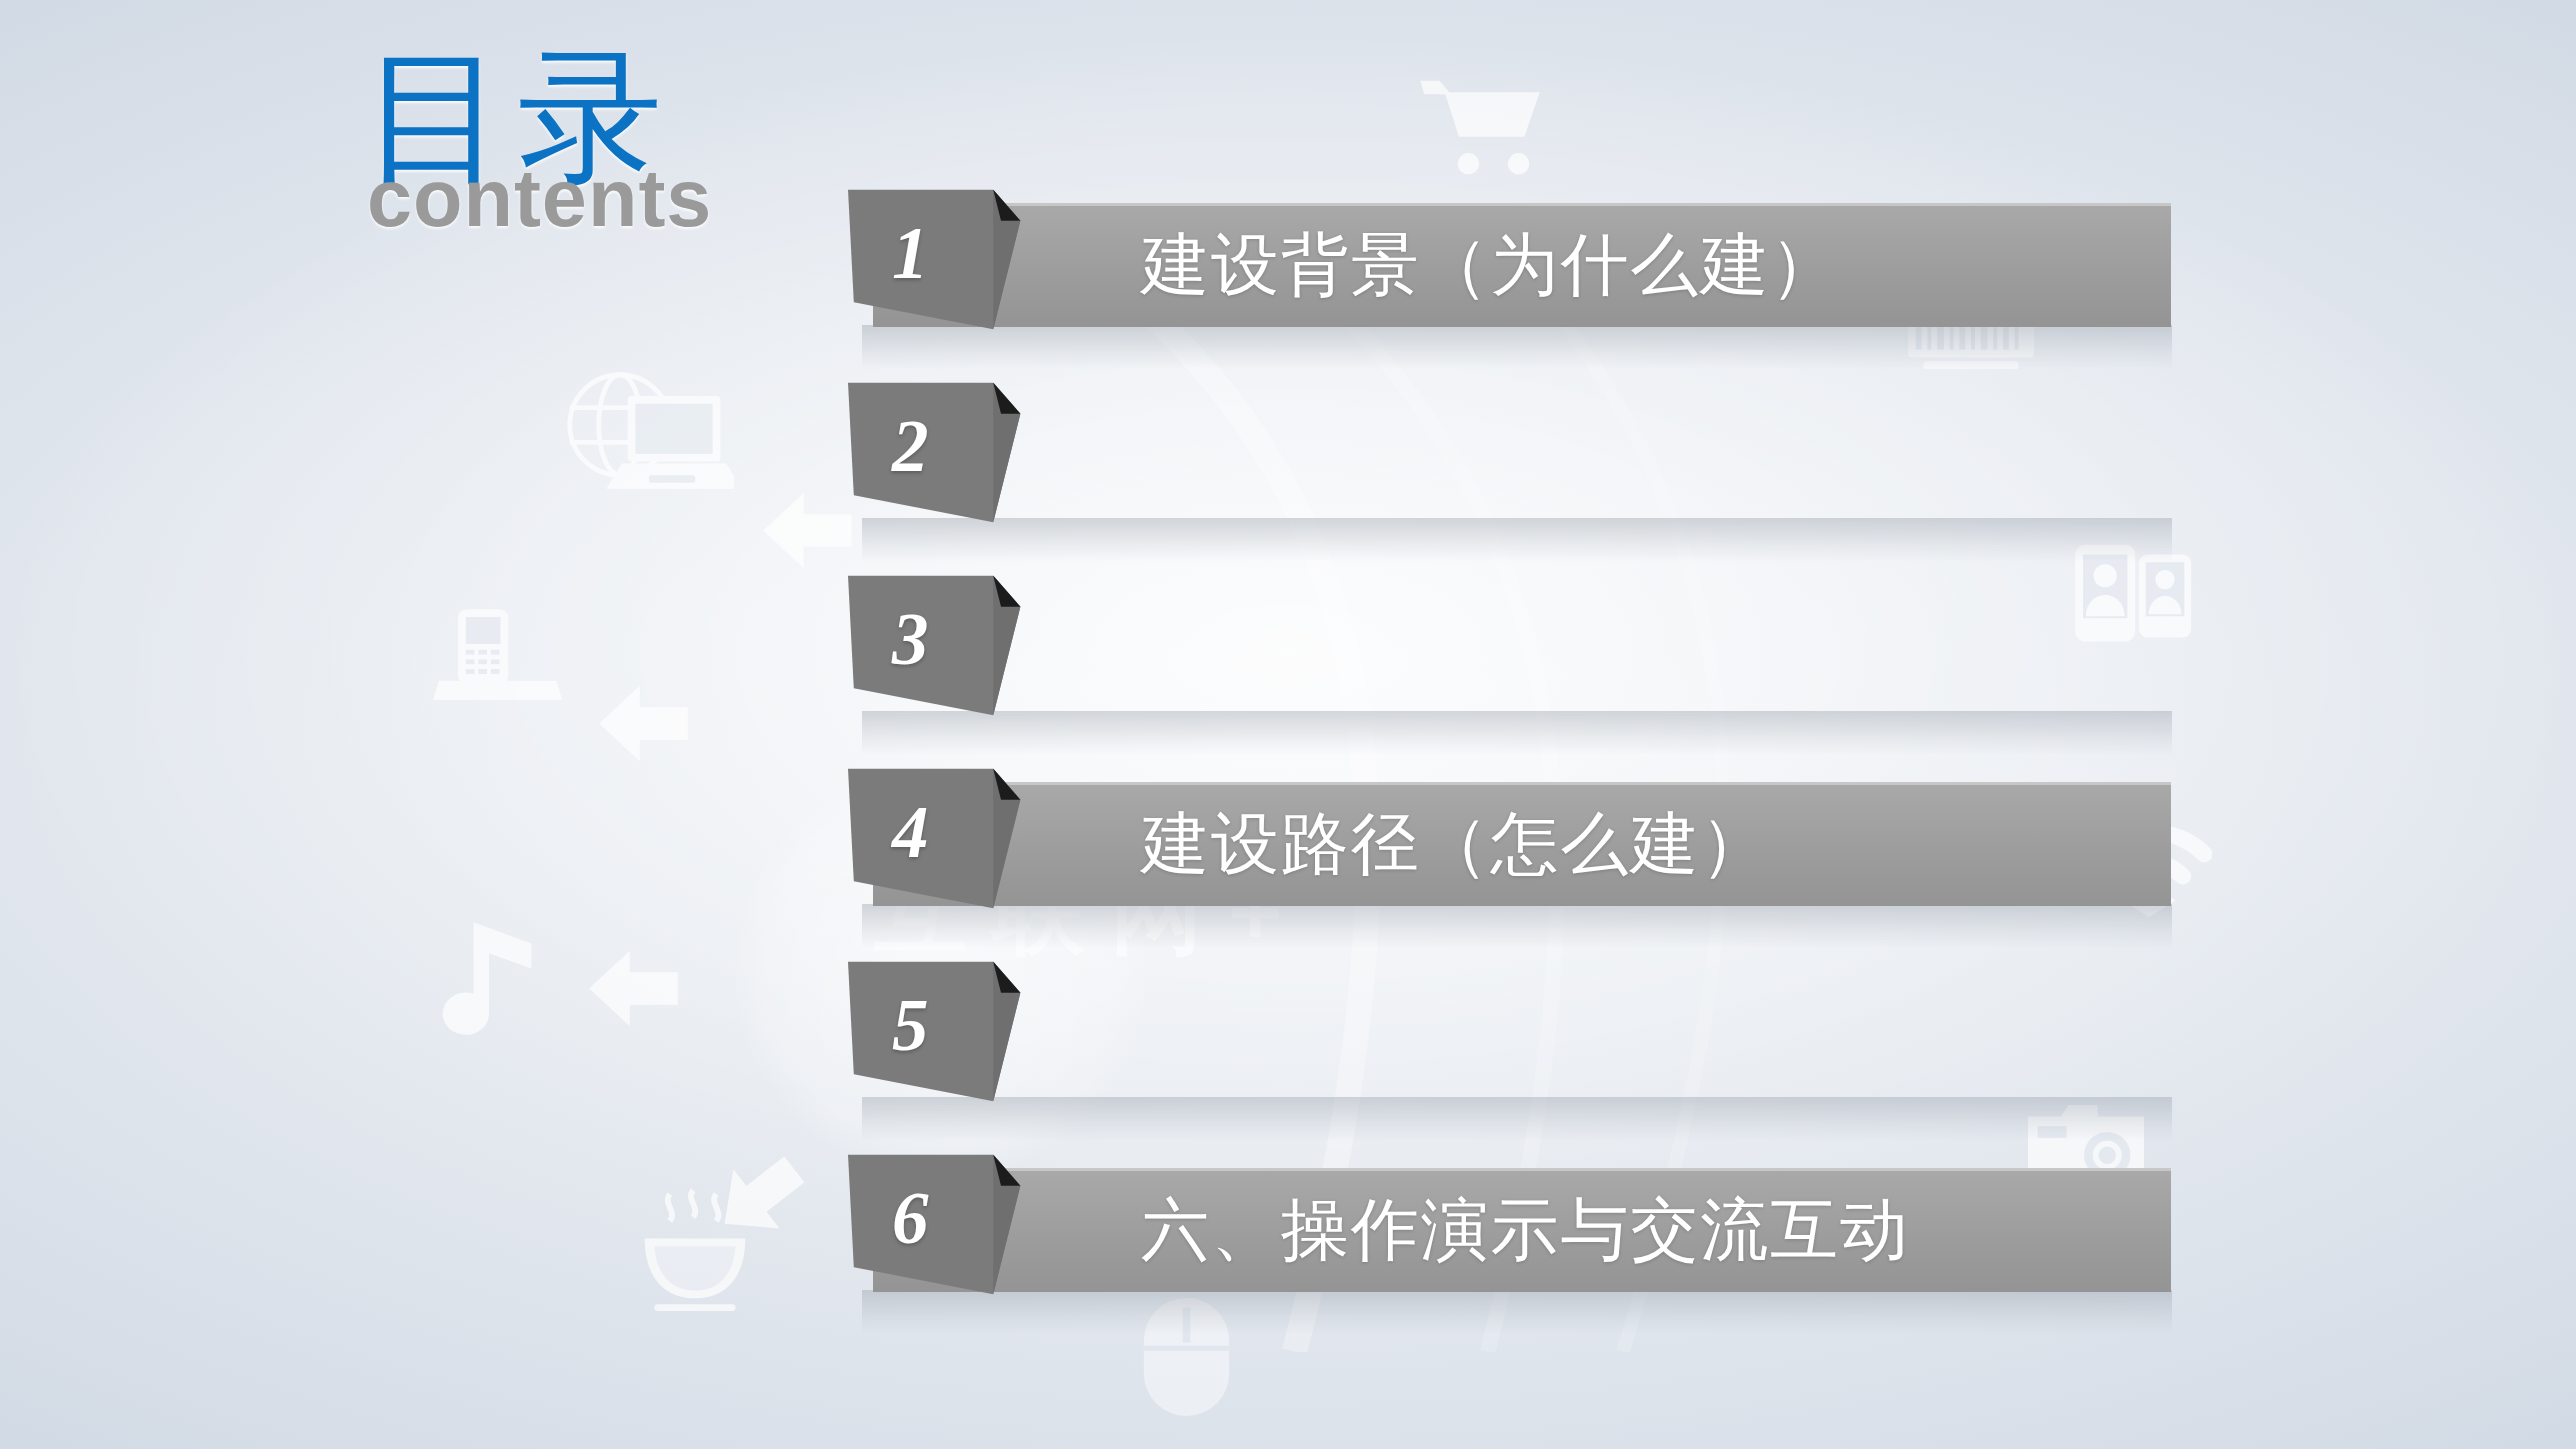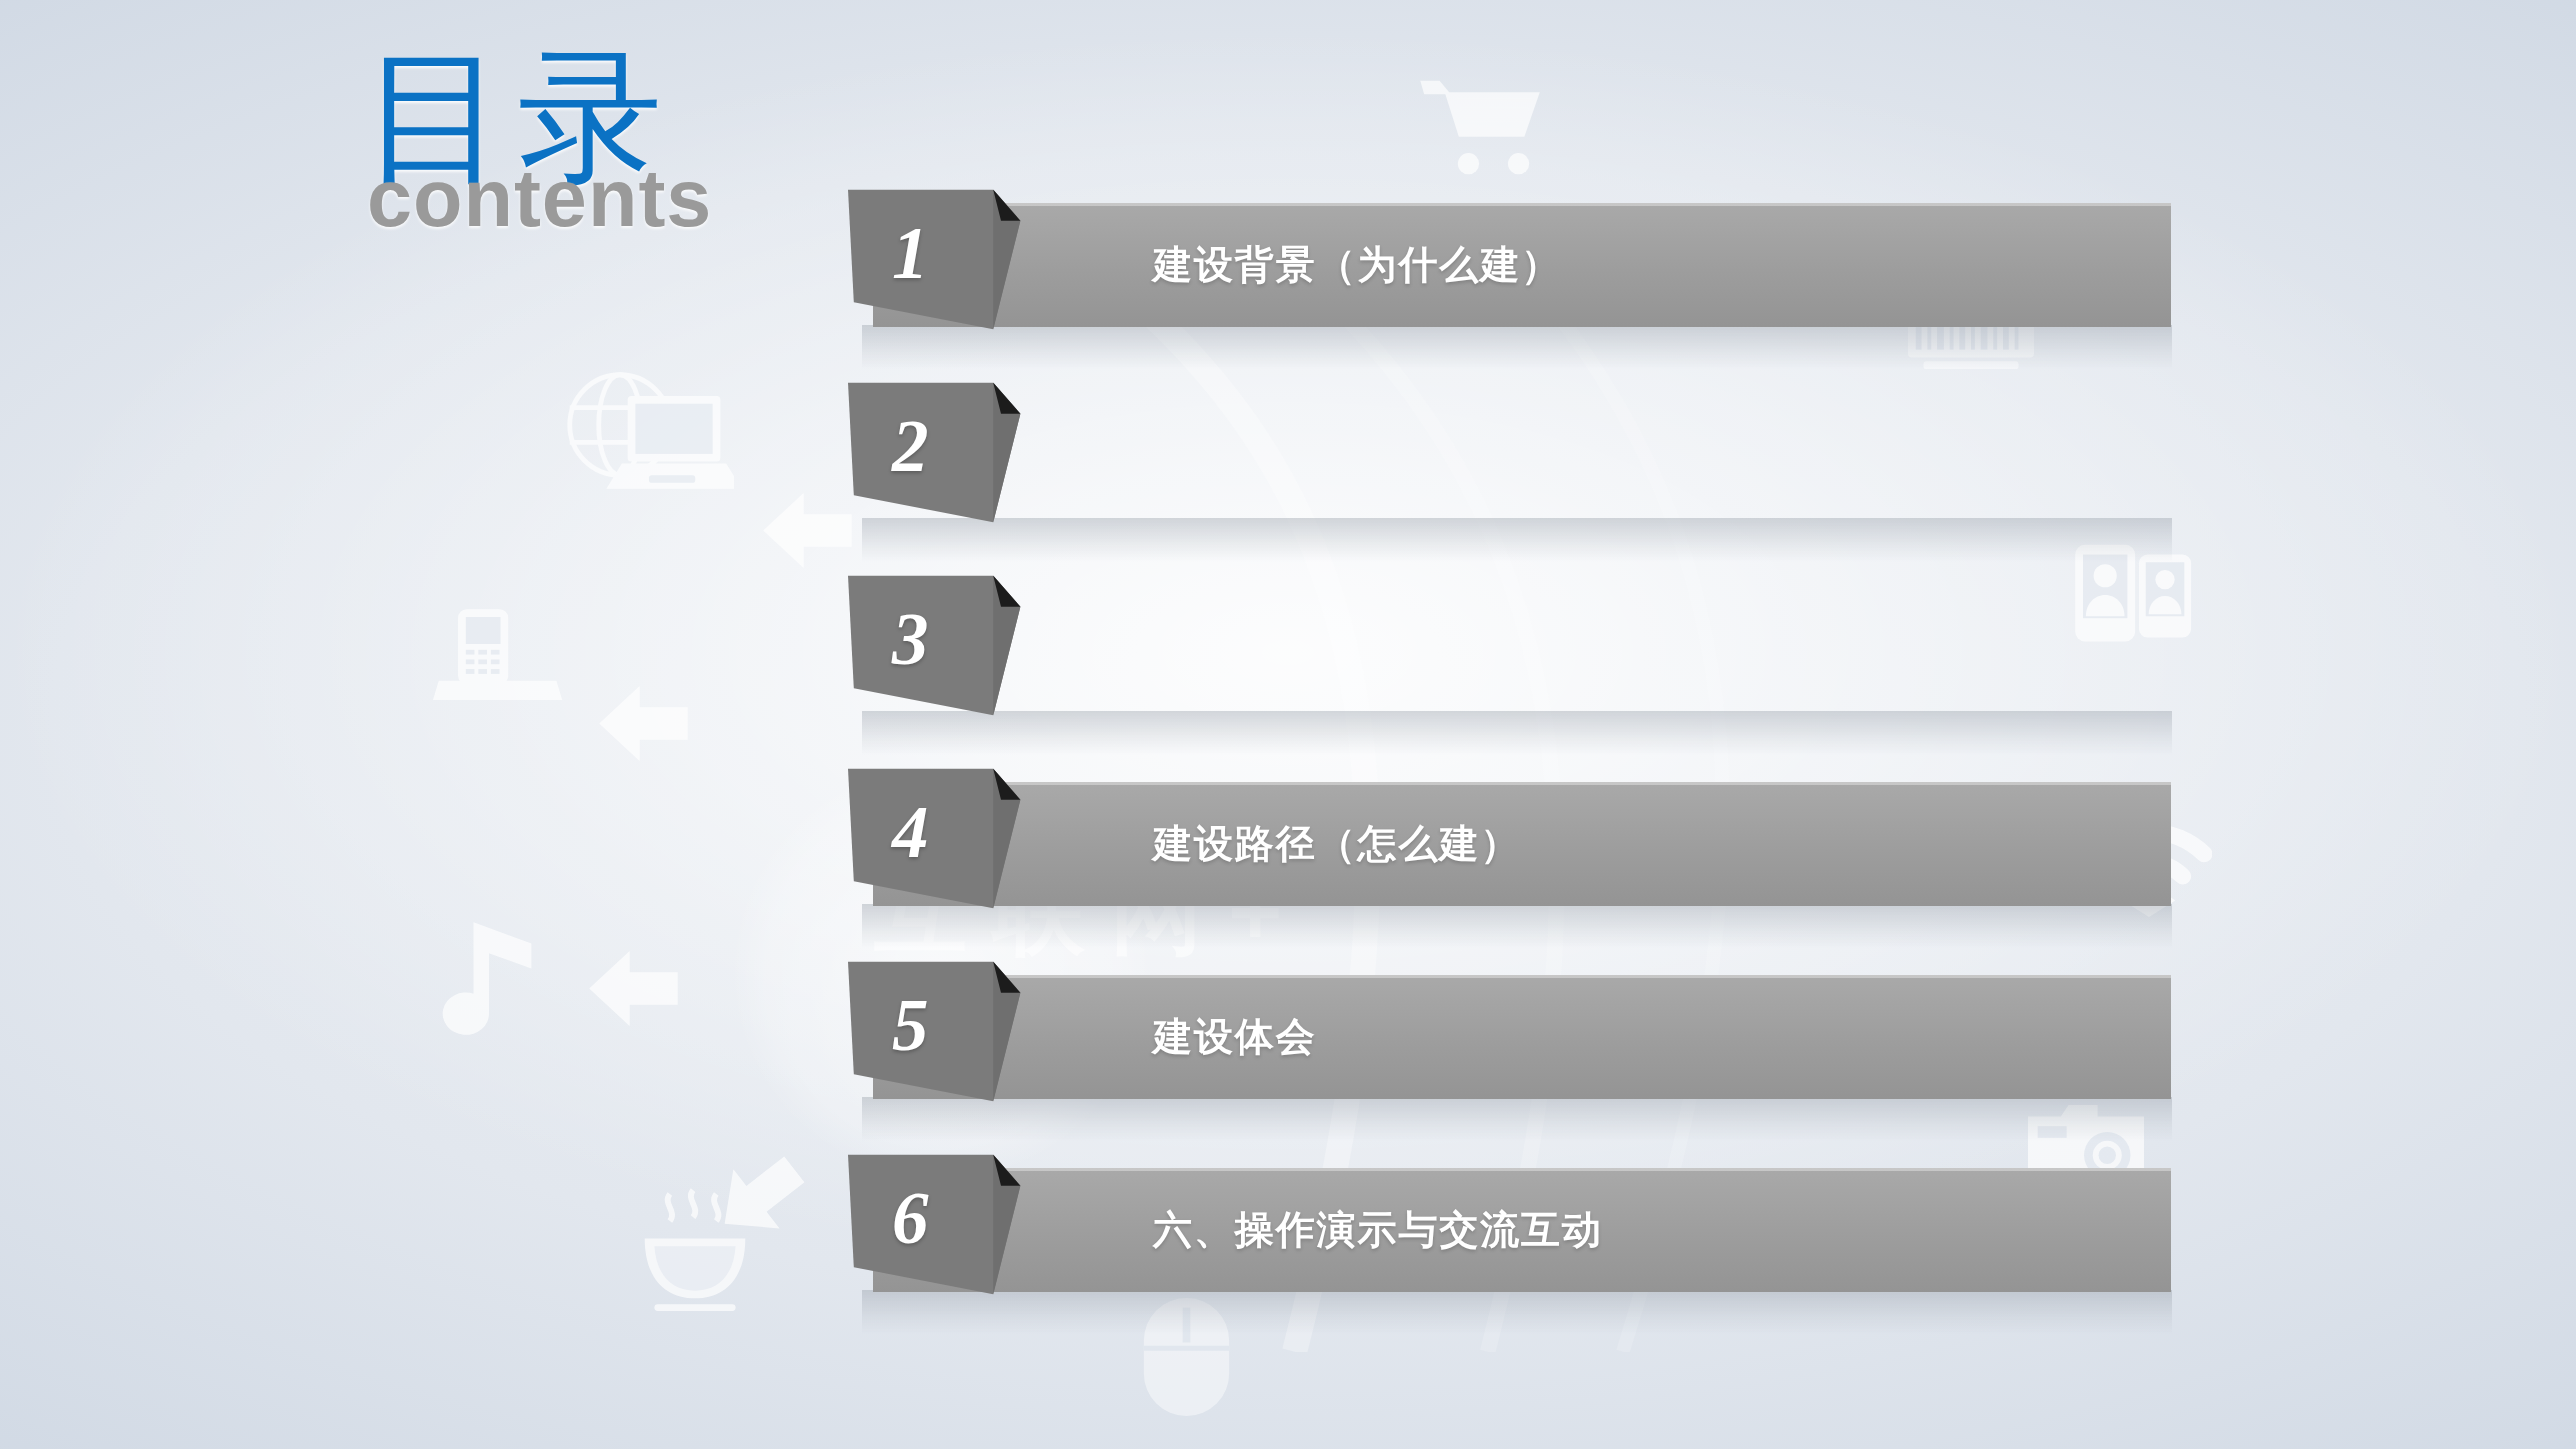--- a/index.html
+++ b/index.html
@@ -66,23 +66,23 @@
   .bar {
     position:absolute; left:25px; top:27px; width:1298px; height:124px;
     background:linear-gradient(180deg,#a9a9a9 0%, #9d9d9d 55%, #949494 100%);
     box-shadow:0 2.9px 0 rgba(255,255,255,.35) inset;
   }
   .bar.active {
     background:linear-gradient(180deg,#0e5b96 0%, #0d5289 60%, #0b4b7e 100%);
   }
 
   .bar-label {
-    position:absolute; left:280px; top:50%;
+    position:absolute; left:268px; top:50%;
     transform:translateY(-50%);
-    font-size:39px; font-weight:700; color:#ffffff;
+    font-size:68px; font-weight:400; color:#ffffff;
     letter-spacing:1.9px; white-space:nowrap;
     text-shadow:0 1.9px 3.9px rgba(0,0,0,.18);
   }
 
   
   .num-tab {
     position:absolute; left:0px; top:7.7px; width:184px; height:155px;
   }
   .num-tab svg { position:absolute; inset:0; }
   .num-text {
@@ -311,23 +311,20 @@
         <path d="M0 6 H150 L178 38 L150 150 L6 122 Z" fill="#7b7b7b"></path>
         <path d="M150 6 L178 38 L150 150 Z" fill="#6f6f6f"></path>
         <path d="M150 6 L178 38 L158 38 Z" fill="#1c1c1c"></path>
       </svg>
       <span class="num-text">4</span>
     </div>
   </div>
 
   <div class="toc-row">
     <div class="bar-shadow"></div>
-    <div class="bar">
-      <span class="bar-label">建设体会</span>
-    </div>
     <div class="num-tab">
       <svg width="184" height="155" viewBox="0 0 190 160">
         <path d="M0 6 H150 L178 38 L150 150 L6 122 Z" fill="#7b7b7b"></path>
         <path d="M150 6 L178 38 L150 150 Z" fill="#6f6f6f"></path>
         <path d="M150 6 L178 38 L158 38 Z" fill="#1c1c1c"></path>
       </svg>
       <span class="num-text">5</span>
     </div>
   </div>
 

